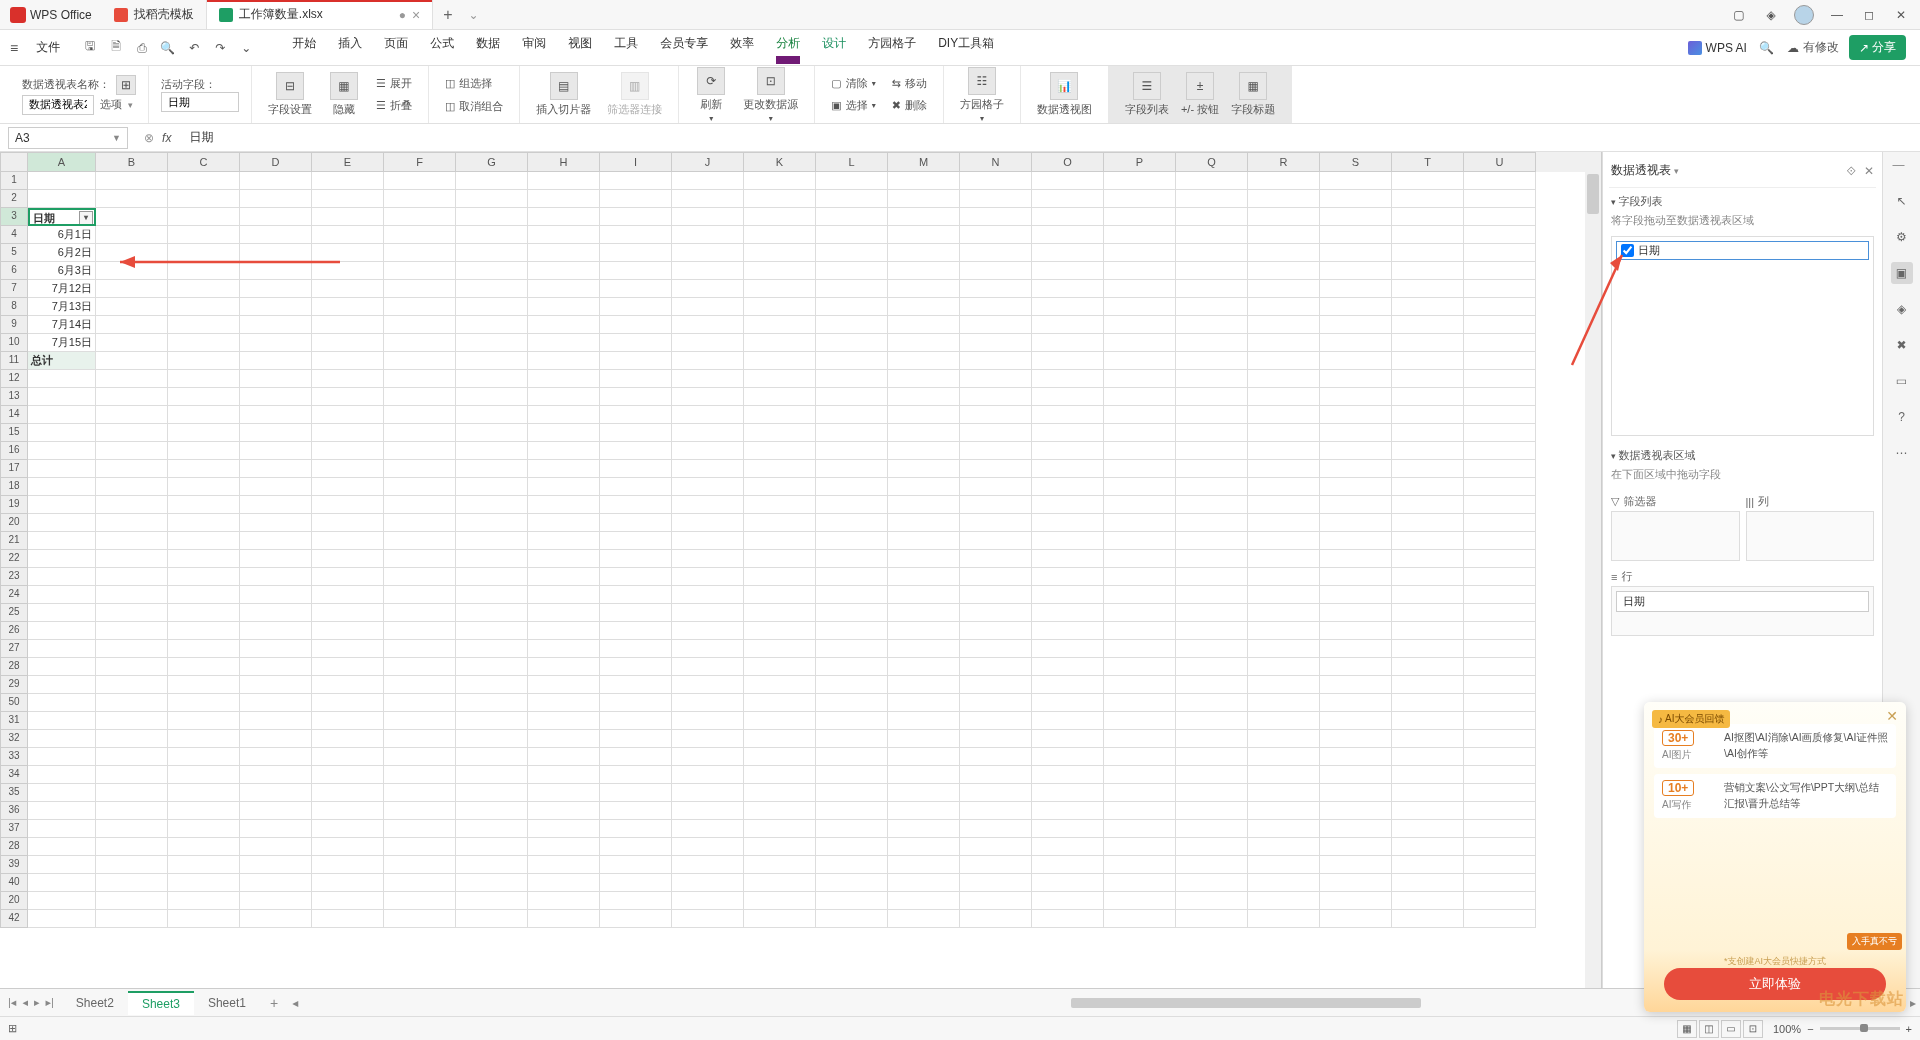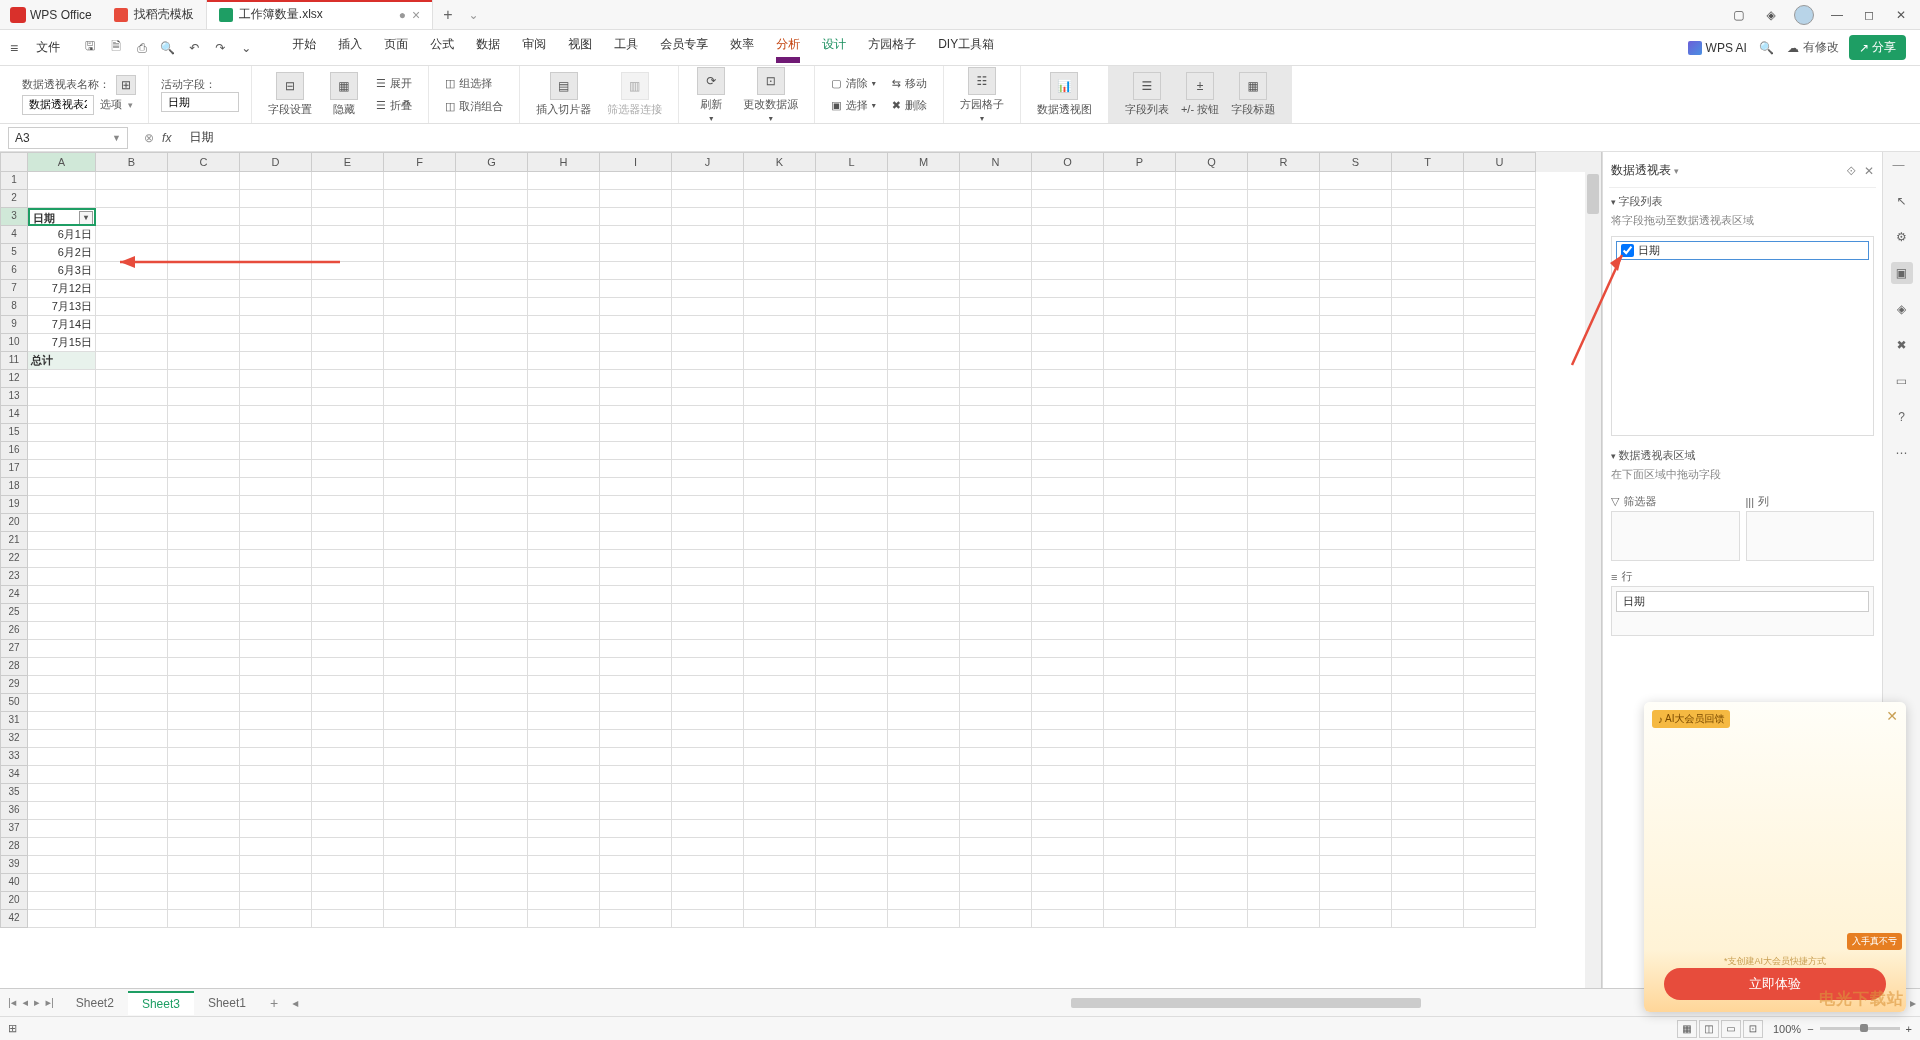--- a/index.html
+++ b/index.html
@@ -24,21 +24,21 @@
 
 
 .menu-bar { height: 36px; display: flex; align-items: center; border-bottom: 1px solid #e0e0e0; padding: 0 6px; }
 .menu-left { display:flex; align-items:center; gap:8px; }
 .hamburger { font-size: 14px; color:#555; cursor:pointer; padding:0 4px; }
 .file-menu { padding: 0 6px; cursor:pointer; }
 .qat-icons { display:flex; gap:10px; padding: 0 8px; }
 .qat-icon { width:16px; height:16px; color:#555; cursor:pointer; display:flex; align-items:center; justify-content:center; }
 .menu-tabs { display:flex; gap:22px; padding-left: 30px; }
 .menu-tab { cursor:pointer; padding: 4px 0; color:#333; }
-.menu-tab.active { color:#c2410c; border-bottom: 6px solid #701a75; font-weight:500; }
+.menu-tab.active { color:#15803d; border-bottom: 8px solid #701a75; font-weight:500; }
 .menu-tab.design { color:#1a8f5e; }
 .menu-right { margin-left:auto; display:flex; align-items:center; gap:10px; padding-right:8px; }
 .wps-ai { display:flex; align-items:center; gap:4px; cursor:pointer; }
 .ai-icon { width:14px; height:14px; background: linear-gradient(135deg,#6b5fd8,#4a90e2); border-radius:2px; }
 .search-btn { width:20px; height:20px; cursor:pointer; display:flex; align-items:center; justify-content:center; color:#555;}
 .modify-badge { display:flex; align-items:center; gap:4px; cursor:pointer; color:#555; }
 .share-btn { background:#1e9e64; color:#fff; padding:4px 10px; border-radius:4px; cursor:pointer; display:flex; align-items:center; gap:3px; font-size:12px; }
 
 
 .ribbon { height: 58px; display:flex; align-items:center; border-bottom: 1px solid #e0e0e0; padding: 0 10px; gap:0; }
@@ -1526,18 +1526,32 @@
   </div>
 </div>
 
 <div class="promo">
   <div class="promo-badge">
       <span>♪</span>
       <span>AI大会员回馈</span>
     </div>
   <span class="promo-close">✕</span>
   <div class="promo-items" id="promo-items">
+      <div class="promo-item">
+        <div class="pi-left">
+          <span class="pi-num">30+</span>
+          <span class="pi-cat">AI图片</span>
+        </div>
+        <div class="pi-text">AI抠图\AI消除\AI画质修复\AI证件照\AI创作等</div>
+      </div>
+      <div class="promo-item">
+        <div class="pi-left">
+          <span class="pi-num">10+</span>
+          <span class="pi-cat">AI写作</span>
+        </div>
+        <div class="pi-text">营销文案\公文写作\PPT大纲\总结汇报\晋升总结等</div>
+      </div>
     </div>
   <div class="promo-tag">入手真不亏</div>
   <div class="promo-cta">立即体验</div>
   <div style="position:absolute;bottom:44px;left:0;right:0;text-align:center;font-size:9px;color:#c9a055;">*支创建AI大会员快捷方式</div>
 </div>
 <div class="watermark">电光下载站</div>
 
 </body></html>

